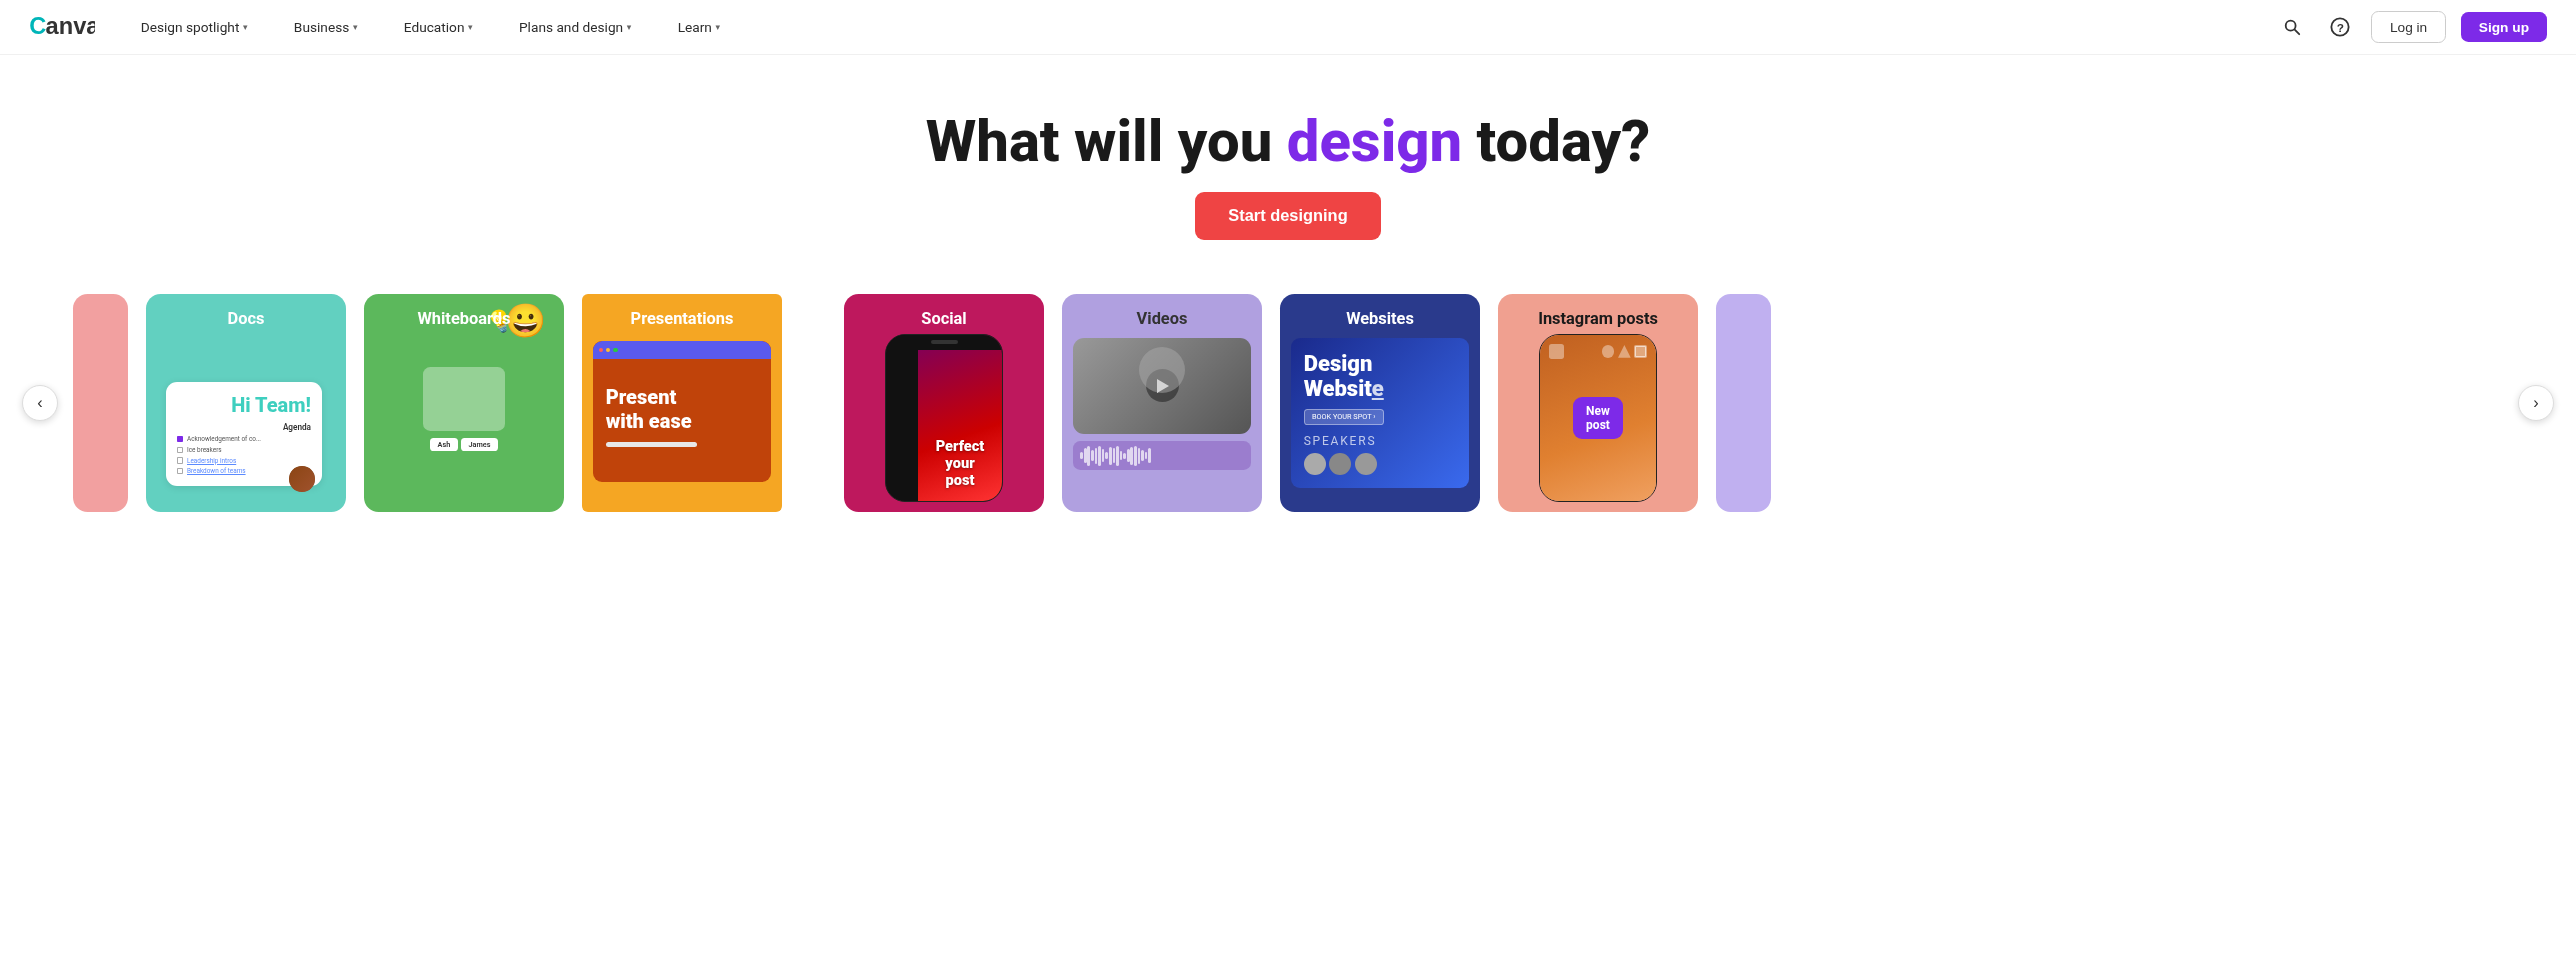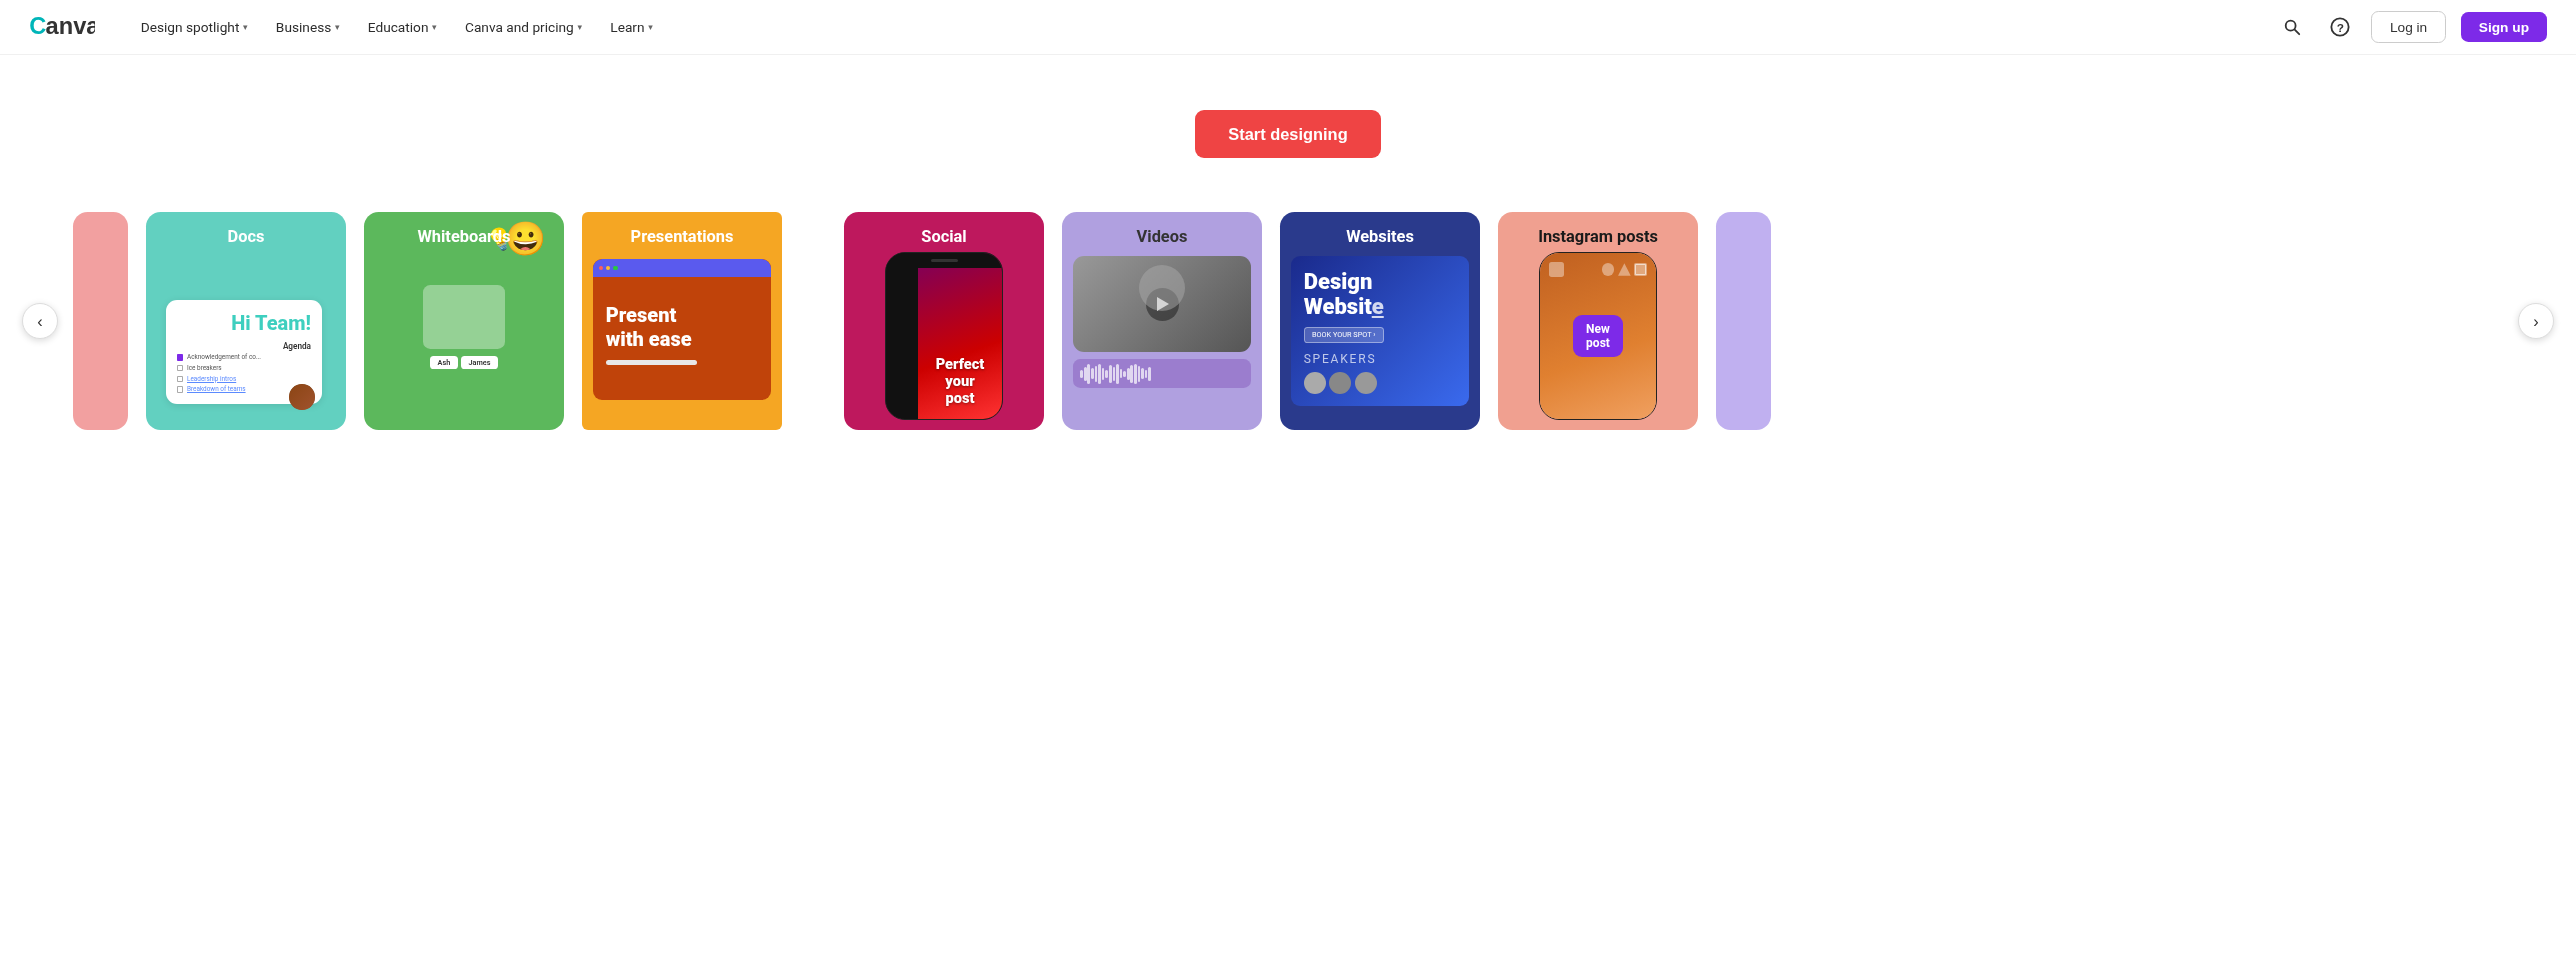--- a/index.html
+++ b/index.html
@@ -10,21 +10,21 @@
       display: flex;
       align-items: center;
       padding: 0 29px;
       height: 55px;
       border-bottom: 0.9px solid #f0f0f0;
       position: relative;
       z-index: 10;
     }
     .nav-links {
       display: flex;
-      gap: 3px;
+      gap: 21px;
       flex: 1;
     }
     .nav-link {
       display: flex;
       align-items: center;
       gap: 3.6px;
       padding: 7.3px 12.7px;
       font-size: 13.7px;
       color: #2d2d2d;
       cursor: pointer;
@@ -208,21 +208,21 @@
     </div>
     <div class="nav-link">
       <span>Business</span>
       <span class="chevron">▾</span>
     </div>
     <div class="nav-link">
       <span>Education</span>
       <span class="chevron">▾</span>
     </div>
     <div class="nav-link">
-      <span>Canva and pricing</span>
+      <span>Plans and design</span>
       <span class="chevron">▾</span>
     </div>
     <div class="nav-link">
       <span>Learn</span>
       <span class="chevron">▾</span>
     </div>
   </div>
 
   <div class="nav-actions">
     <button class="nav-icon-btn">
@@ -236,20 +236,23 @@
         <circle cx="11" cy="11" r="9.5" stroke="#333" stroke-width="2"></circle>
         <text x="7.5" y="16" font-family="Arial" font-size="13" font-weight="700" fill="#333">?</text>
       </svg>
     </button>
     <button class="btn-login">Log in</button>
     <button class="btn-signup">Sign up</button>
   </div>
 </nav>
 
 <section class="hero">
+  <h1 class="hero-title">
+    <span>What will you </span><span class="highlight">design</span><span> today?</span>
+  </h1>
   <button class="btn-start">Start designing</button>
 </section>
 
 <div class="carousel-wrapper">
   <button class="carousel-btn prev">‹</button>
 
   <div class="carousel-track">
 
     <div class="card card-partial-left" style="min-height:218px;border-radius:14.6px;"></div>
 

